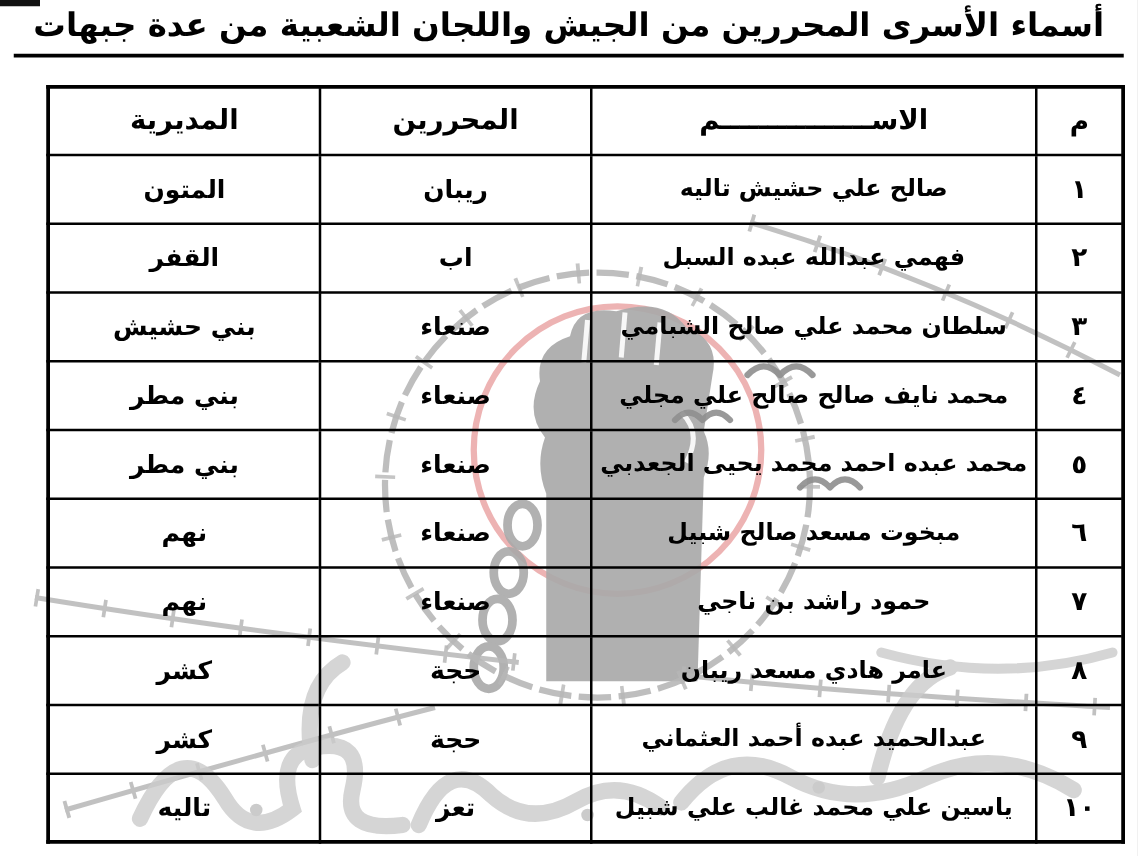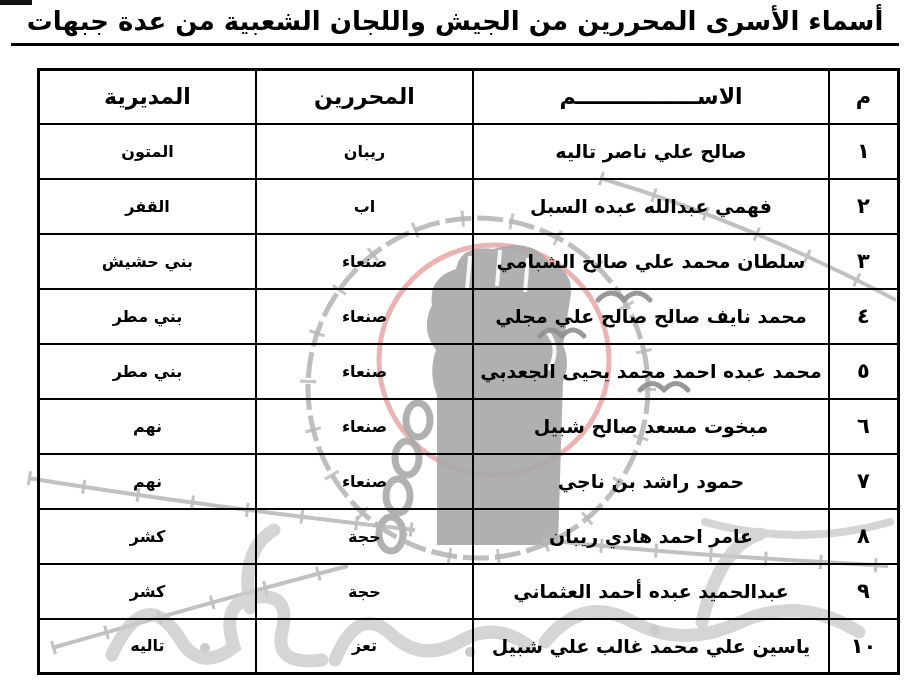--- a/index.html
+++ b/index.html
@@ -46,21 +46,21 @@
     overflow:hidden;white-space:nowrap;margin-left:36px;
   }
   tr.hdr{height:54px;}
   tr.row{height:55px;}
   th.c-num,td.c-num{width:59px;font-size:21px;}
   th.c-name,td.c-name{width:346px;}
   th.c-gov,td.c-gov{width:207px;}
   th.c-dist,td.c-dist{width:207px;}
   th{font-size:22px;}
   td.c-name{font-size:19px;}
-  td.c-gov,td.c-dist{font-size:16px;}
+  td.c-gov,td.c-dist{font-size:20px;}
 </style>
 </head>
 <body>
 
 <div class="page">
 
   <div class="scan-mark"></div>
 
   <svg class="watermark" width="910" height="685" viewBox="0 0 910 685">
 
@@ -126,21 +126,21 @@
   <table class="roster" dir="rtl">
     <tbody>
       <tr class="hdr">
         <th class="c-num">م</th>
         <th class="c-name">الاســــــــــــــــم</th>
         <th class="c-gov">المحررين</th>
         <th class="c-dist">المديرية</th>
       </tr>
       <tr class="row">
         <td class="c-num">١</td>
-        <td class="c-name">صالح علي ناصر تاليه</td>
+        <td class="c-name">صالح علي حشيش تاليه</td>
         <td class="c-gov">ريبان</td>
         <td class="c-dist">المتون</td>
       </tr>
       <tr class="row">
         <td class="c-num">٢</td>
         <td class="c-name">فهمي عبدالله عبده السبل</td>
         <td class="c-gov">اب</td>
         <td class="c-dist">القفر</td>
       </tr>
       <tr class="row">
@@ -168,21 +168,21 @@
         <td class="c-dist">نهم</td>
       </tr>
       <tr class="row">
         <td class="c-num">٧</td>
         <td class="c-name">حمود راشد بن ناجي</td>
         <td class="c-gov">صنعاء</td>
         <td class="c-dist">نهم</td>
       </tr>
       <tr class="row">
         <td class="c-num">٨</td>
-        <td class="c-name">عامر احمد هادي ريبان</td>
+        <td class="c-name">عامر هادي مسعد ريبان</td>
         <td class="c-gov">حجة</td>
         <td class="c-dist">كشر</td>
       </tr>
       <tr class="row">
         <td class="c-num">٩</td>
         <td class="c-name">عبدالحميد عبده أحمد العثماني</td>
         <td class="c-gov">حجة</td>
         <td class="c-dist">كشر</td>
       </tr>
       <tr class="row">

